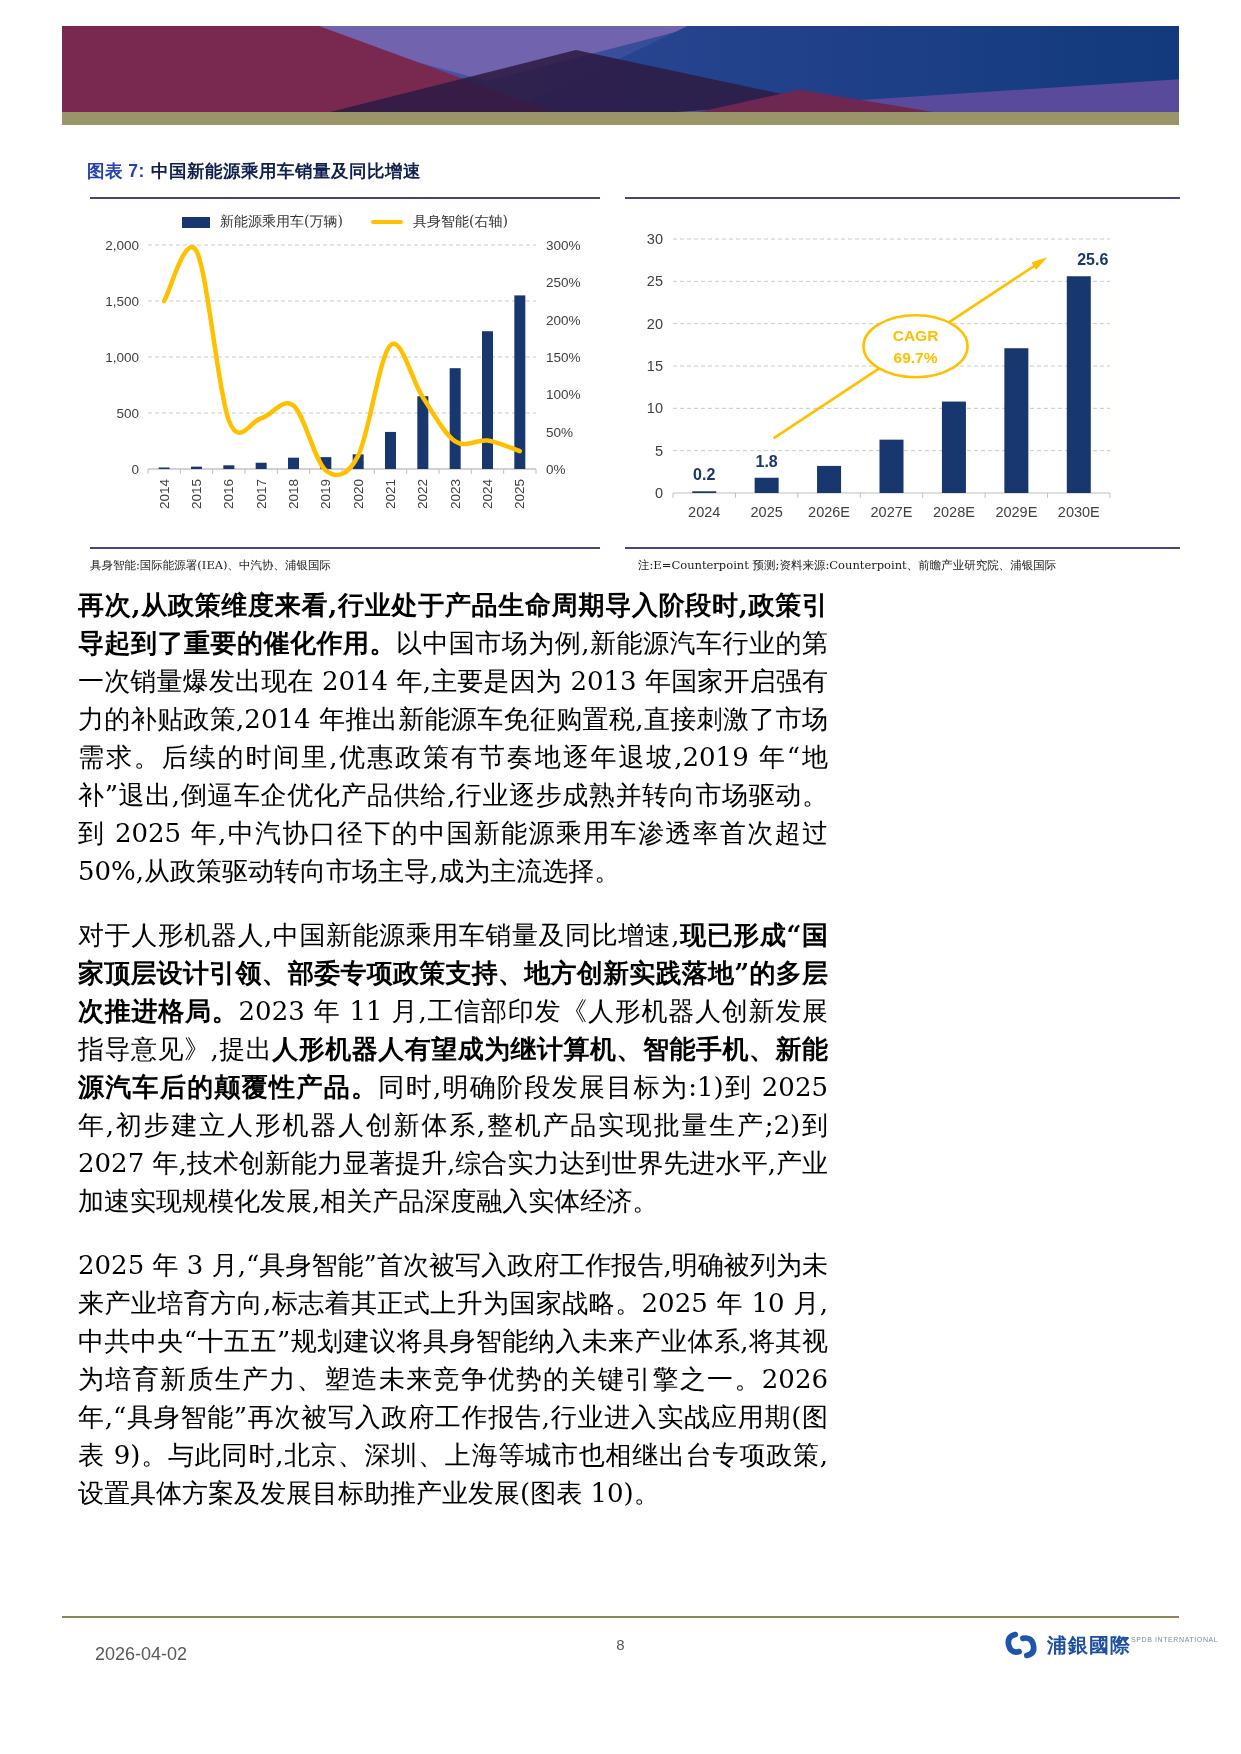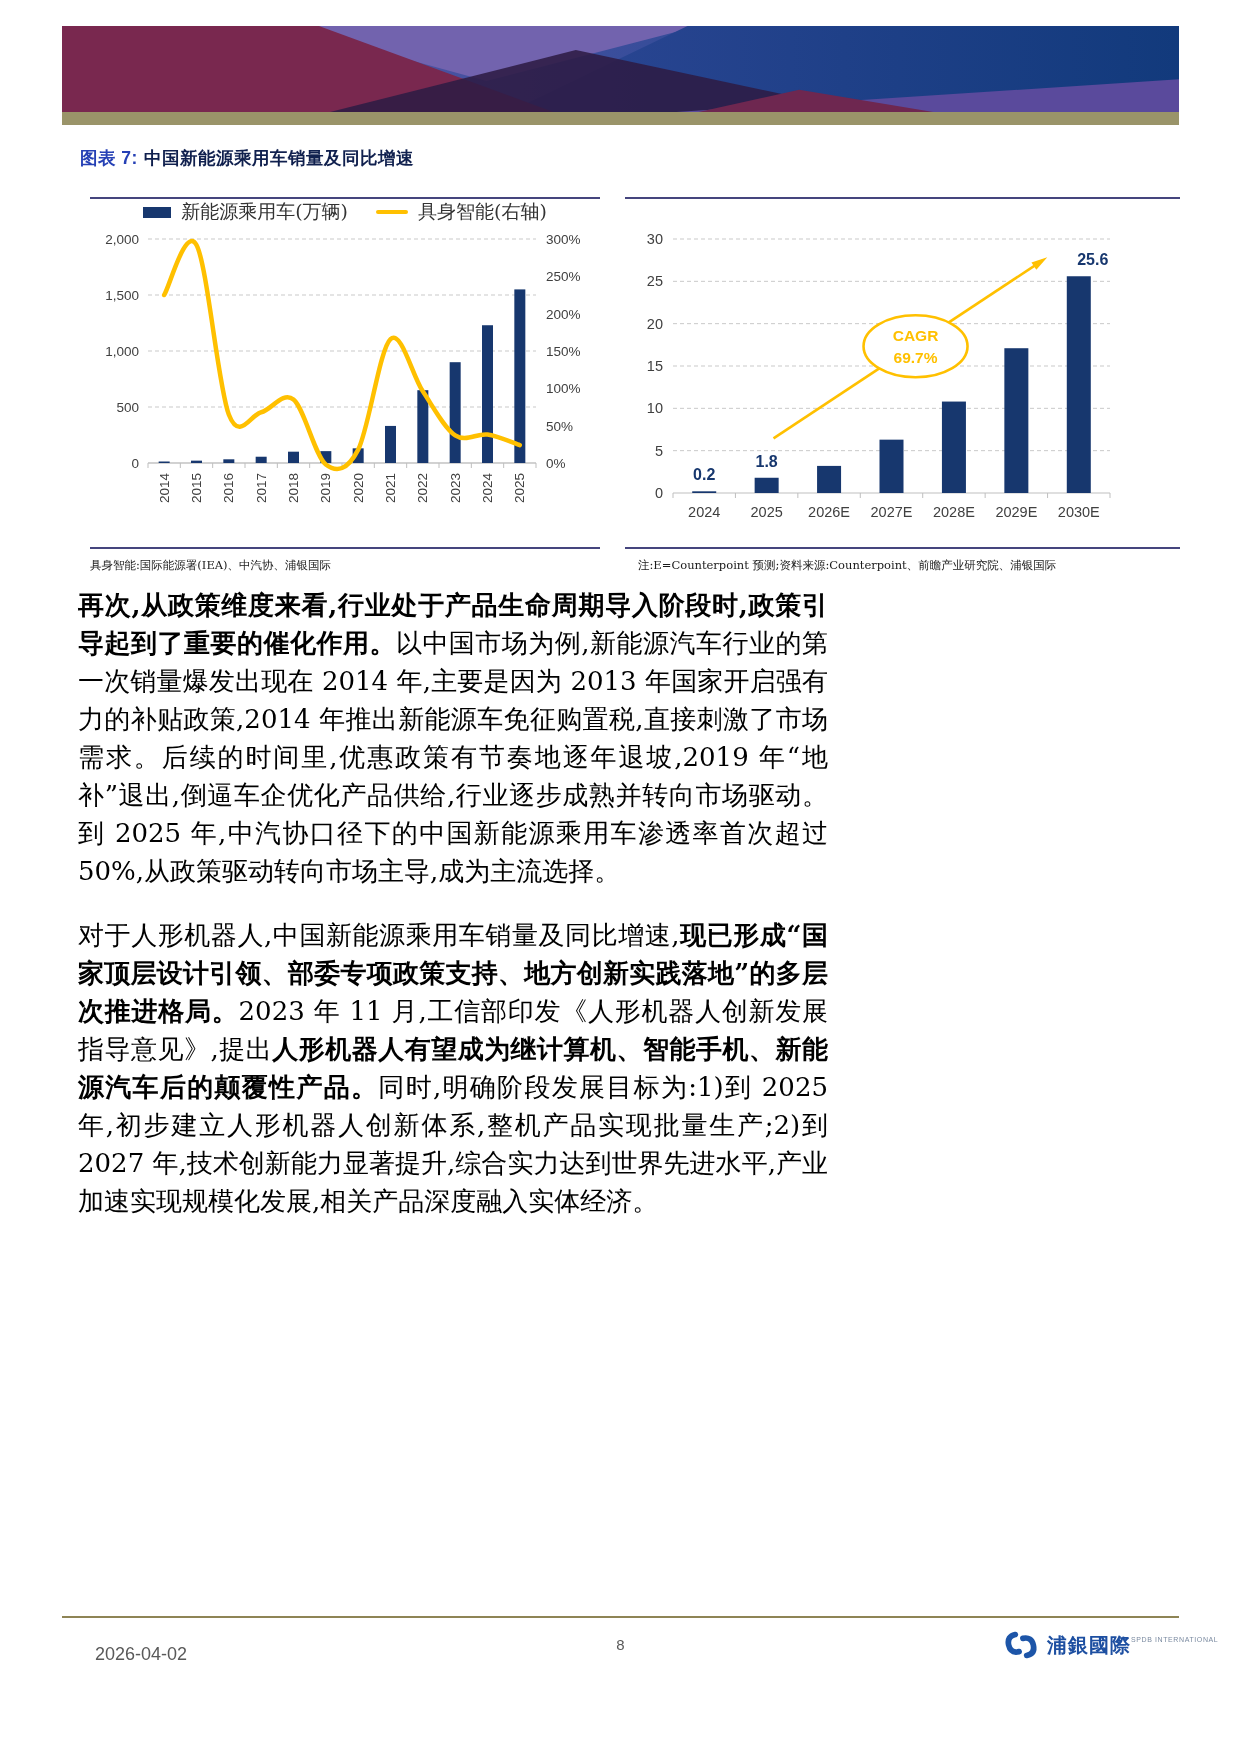--- a/index.html
+++ b/index.html
@@ -8,29 +8,29 @@
   
   .banner{position:absolute;left:62px;top:26px;width:1117px;height:86px;}
   .banner svg{display:block;width:100%;height:100%;}
   .olive-bar{position:absolute;left:62px;top:112px;width:1117px;height:13px;background:#9A9469;}
   
   .fig-title-row{position:absolute;top:146px;left:0;width:100%;height:30px;}
   .fig-title{position:absolute;font-size:17.5px;font-weight:bold;letter-spacing:.5px;
              font-family:"Liberation Sans",sans-serif;}
   .fig-title .lbl{color:#2540B5;margin-right:6px;}
   .fig-title .ttl{color:#10204E;}
-  .fig-title-left{left:80px;}
+  .fig-title-left{left:87px;margin-top:13px;}
   .fig-title-right{left:612px;}
   
   .fig{position:absolute;top:197px;height:352px;border-top:2px solid #45457E;border-bottom:2px solid #45457E;
        box-sizing:border-box;}
   .fig-left{left:90px;width:510px;}
   .fig-right{left:625px;width:555px;}
-  .legend{display:flex;justify-content:center;align-items:center;gap:10px;
-          font-size:19px;color:#333;font-family:"DejaVu Serif",serif;text-align:center;}
+  .legend{display:flex;justify-content:center;align-items:center;gap:10px;margin-top:14px;
+          font-size:14px;color:#333;font-family:"DejaVu Serif",serif;text-align:center;}
   .sw-bar{display:inline-block;width:28px;height:11px;background:#17376E;}
   .sw-line{display:inline-block;width:32px;height:0;border-top:4px solid #FFC000;border-radius:2px;margin-left:18px;}
   .chart-svg{display:block;}
   .fig-source{position:absolute;top:558px;font-size:11.5px;color:#1a1a1a;font-family:"DejaVu Serif",serif;}
   .fig-source-left{left:90px;}
   .fig-source-right{left:638px;}
   
   .body-text{position:absolute;left:78px;top:586px;width:750px;font-family:"DejaVu Serif",serif;color:#000;}
   .para{margin:0 0 26px 0;text-align:justify;font-size:26px;line-height:38px;}
   .para .b{font-weight:bold;}
@@ -214,20 +214,21 @@
           <text x="391.3571428571429" y="318" text-anchor="middle" font-size="14.5" fill="#404040">2029E</text>
           <text x="453.7857142857143" y="318" text-anchor="middle" font-size="14.5" fill="#404040">2030E</text>
         </g>
       </svg>
   </div>
   <div class="fig-source fig-source-right">注:E=Counterpoint 预测;资料来源:Counterpoint、前瞻产业研究院、浦银国际</div>
 
   <div class="body-text">
       <p class="para"><span class="b">再次,从政策维度来看,行业处于产品生命周期导入阶段时,政策引导起到了重要的催化作用。</span><span>以中国市场为例,新能源汽车行业的第一次销量爆发出现在 2014 年,主要是因为 2013 年国家开启强有力的补贴政策,2014 年推出新能源车免征购置税,直接刺激了市场需求。后续的时间里,优惠政策有节奏地逐年退坡,2019 年“地补”退出,倒逼车企优化产品供给,行业逐步成熟并转向市场驱动。到 2025 年,中汽协口径下的中国新能源乘用车渗透率首次超过 50%,从政策驱动转向市场主导,成为主流选择。</span></p>
       <p class="para"><span>对于人形机器人,中国新能源乘用车销量及同比增速,</span><span class="b">现已形成“国家顶层设计引领、部委专项政策支持、地方创新实践落地”的多层次推进格局。</span><span>2023 年 11 月,工信部印发《人形机器人创新发展指导意见》,提出</span><span class="b">人形机器人有望成为继计算机、智能手机、新能源汽车后的颠覆性产品。</span><span>同时,明确阶段发展目标为:1)到 2025 年,初步建立人形机器人创新体系,整机产品实现批量生产;2)到 2027 年,技术创新能力显著提升,综合实力达到世界先进水平,产业加速实现规模化发展,相关产品深度融入实体经济。</span></p>
+      <p class="para"><span>2025 年 3 月,“具身智能”首次被写入政府工作报告,明确被列为未来产业培育方向,标志着其正式上升为国家战略。2025 年 10 月,中共中央“十五五”规划建议将具身智能纳入未来产业体系,将其视为培育新质生产力、塑造未来竞争优势的关键引擎之一。2026 年,“具身智能”再次被写入政府工作报告,行业进入实战应用期(图表 9)。与此同时,北京、深圳、上海等城市也相继出台专项政策,设置具体方案及发展目标助推产业发展(图表 10)。</span></p>
     </div>
 
   <div class="footer-rule"></div>
   <div class="footer-date">2026-04-02</div>
   <div class="footer-page">8</div>
   <div class="footer-logo">
     <svg width="38" height="38" viewBox="0 0 40 40">
       <path d="M14 9 q-9 2 -7 11 q2 9 11 7" fill="none" stroke="#1D55A8" stroke-width="6" stroke-linecap="round"></path>
       <path d="M26 31 q9 -2 7 -11 q-2 -9 -11 -7" fill="none" stroke="#1D55A8" stroke-width="6" stroke-linecap="round"></path>
     </svg>

